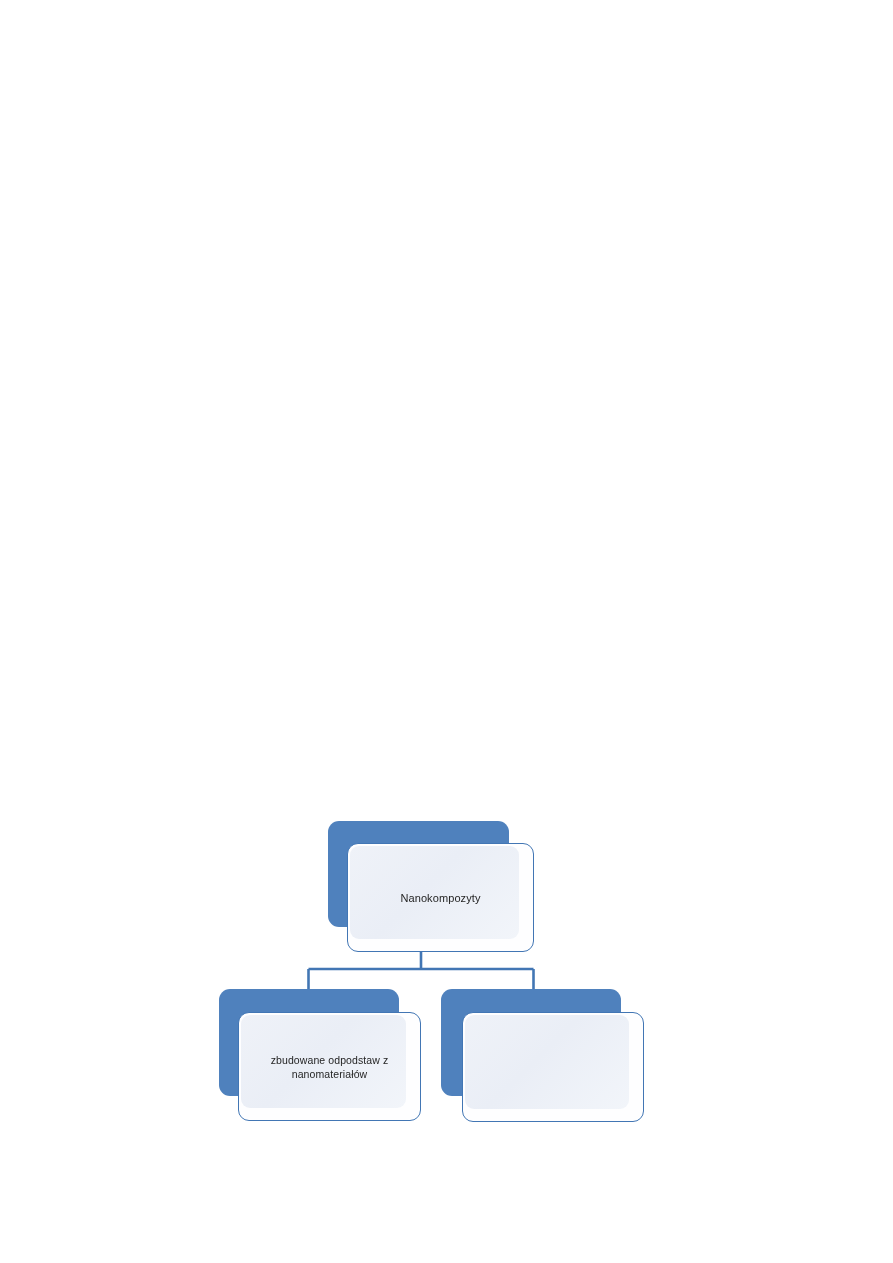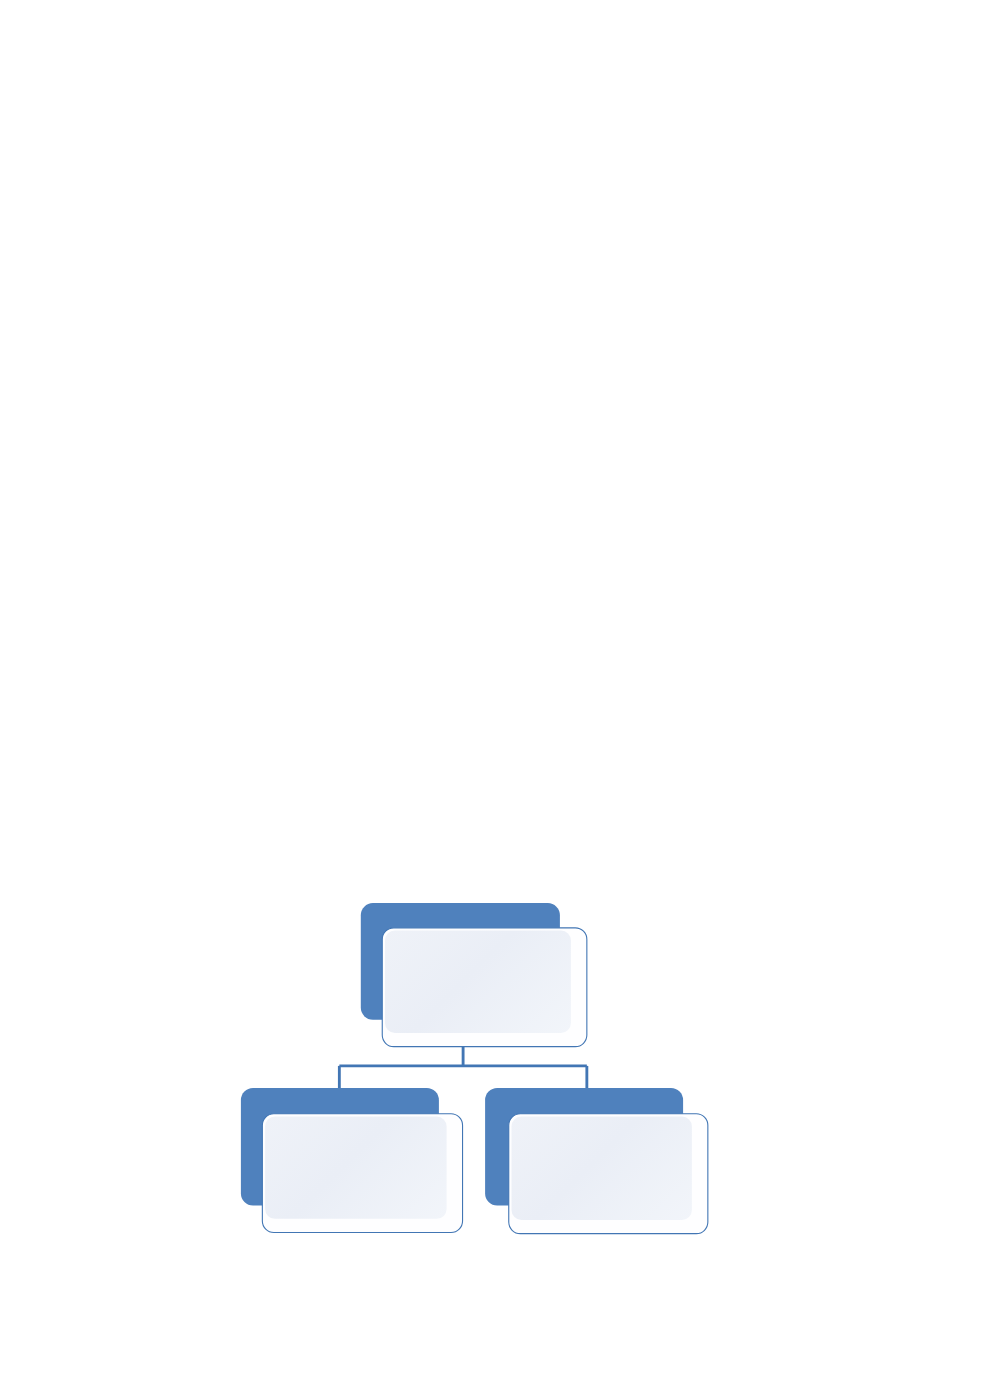--- a/index.html
+++ b/index.html
@@ -118,26 +118,29 @@
       <path d="M 308.5 969 L 533.5 969"></path>
       <path d="M 308.5 969 L 308.5 992"></path>
       <path d="M 533.5 969 L 533.5 992"></path>
     </g>
   </svg>
 
   <div class="node" id="node-root">
     <div class="plate"></div>
     <div class="card"></div>
     <div class="inner"></div>
+    <div class="label">Nanokompozyty</div>
   </div>
 
   <div class="node" id="node-left">
     <div class="plate"></div>
     <div class="card"></div>
     <div class="inner"></div>
+    <div class="label">zbudowane odpodstaw z
+nanomateriałów</div>
   </div>
 
   <div class="node" id="node-right">
     <div class="plate"></div>
     <div class="card"></div>
     <div class="inner"></div>
   </div>
 
 </div>
 

